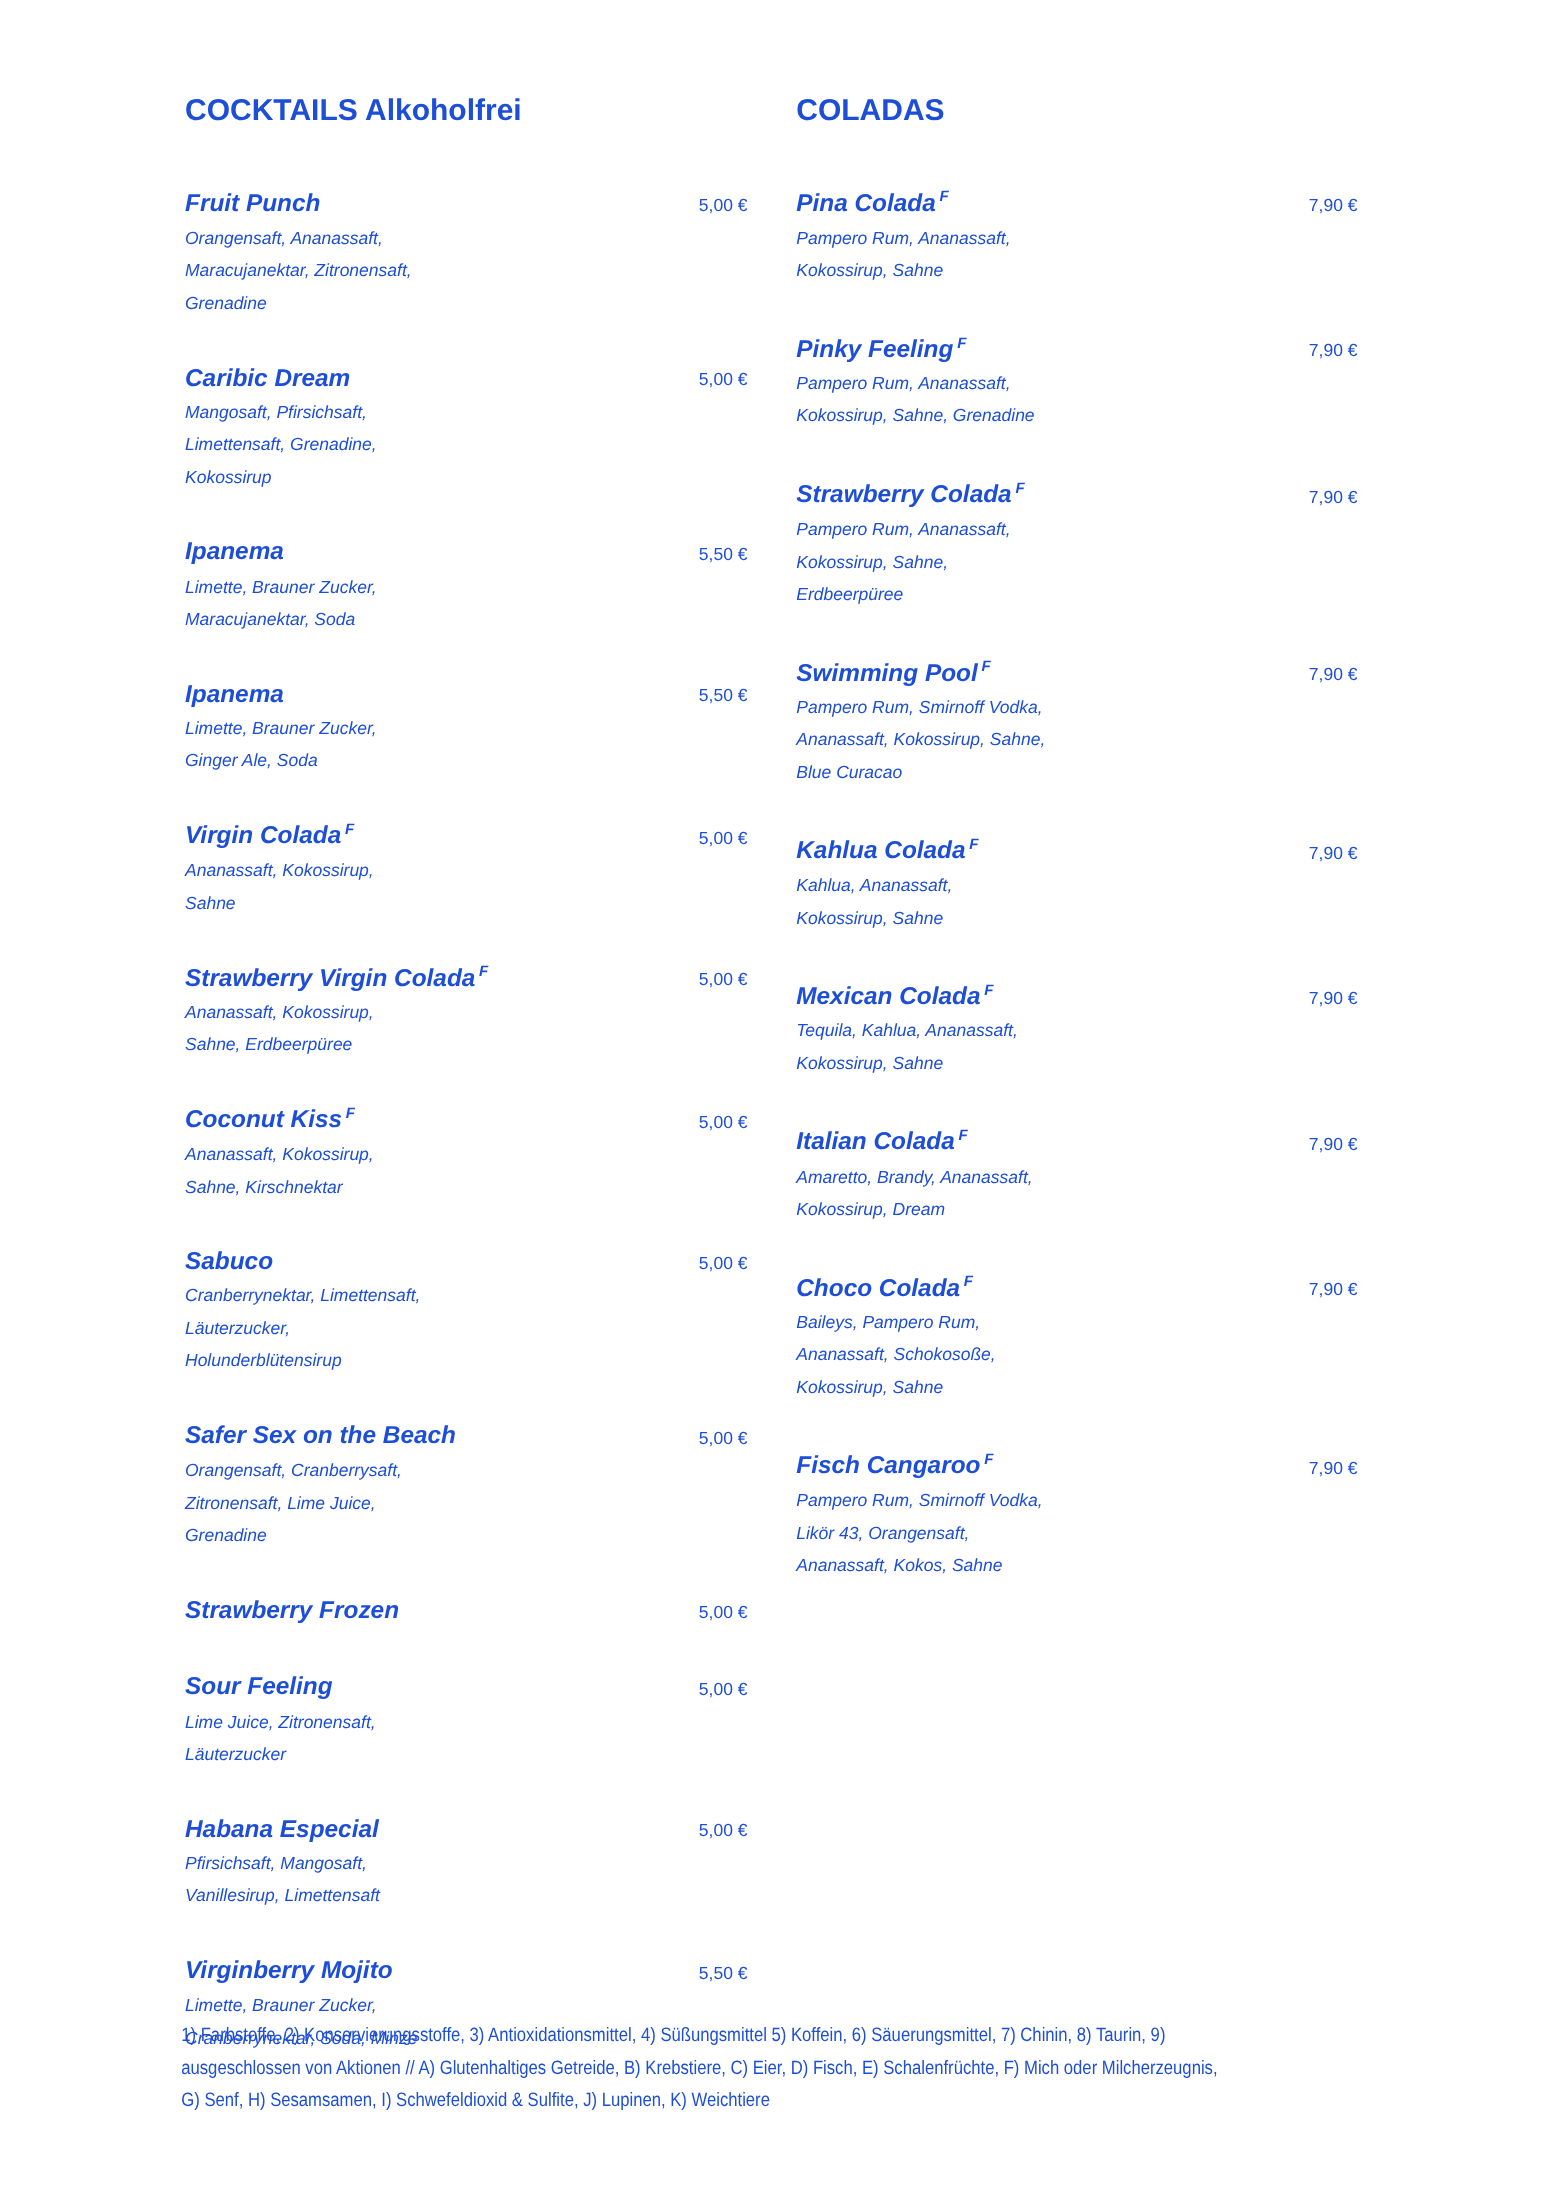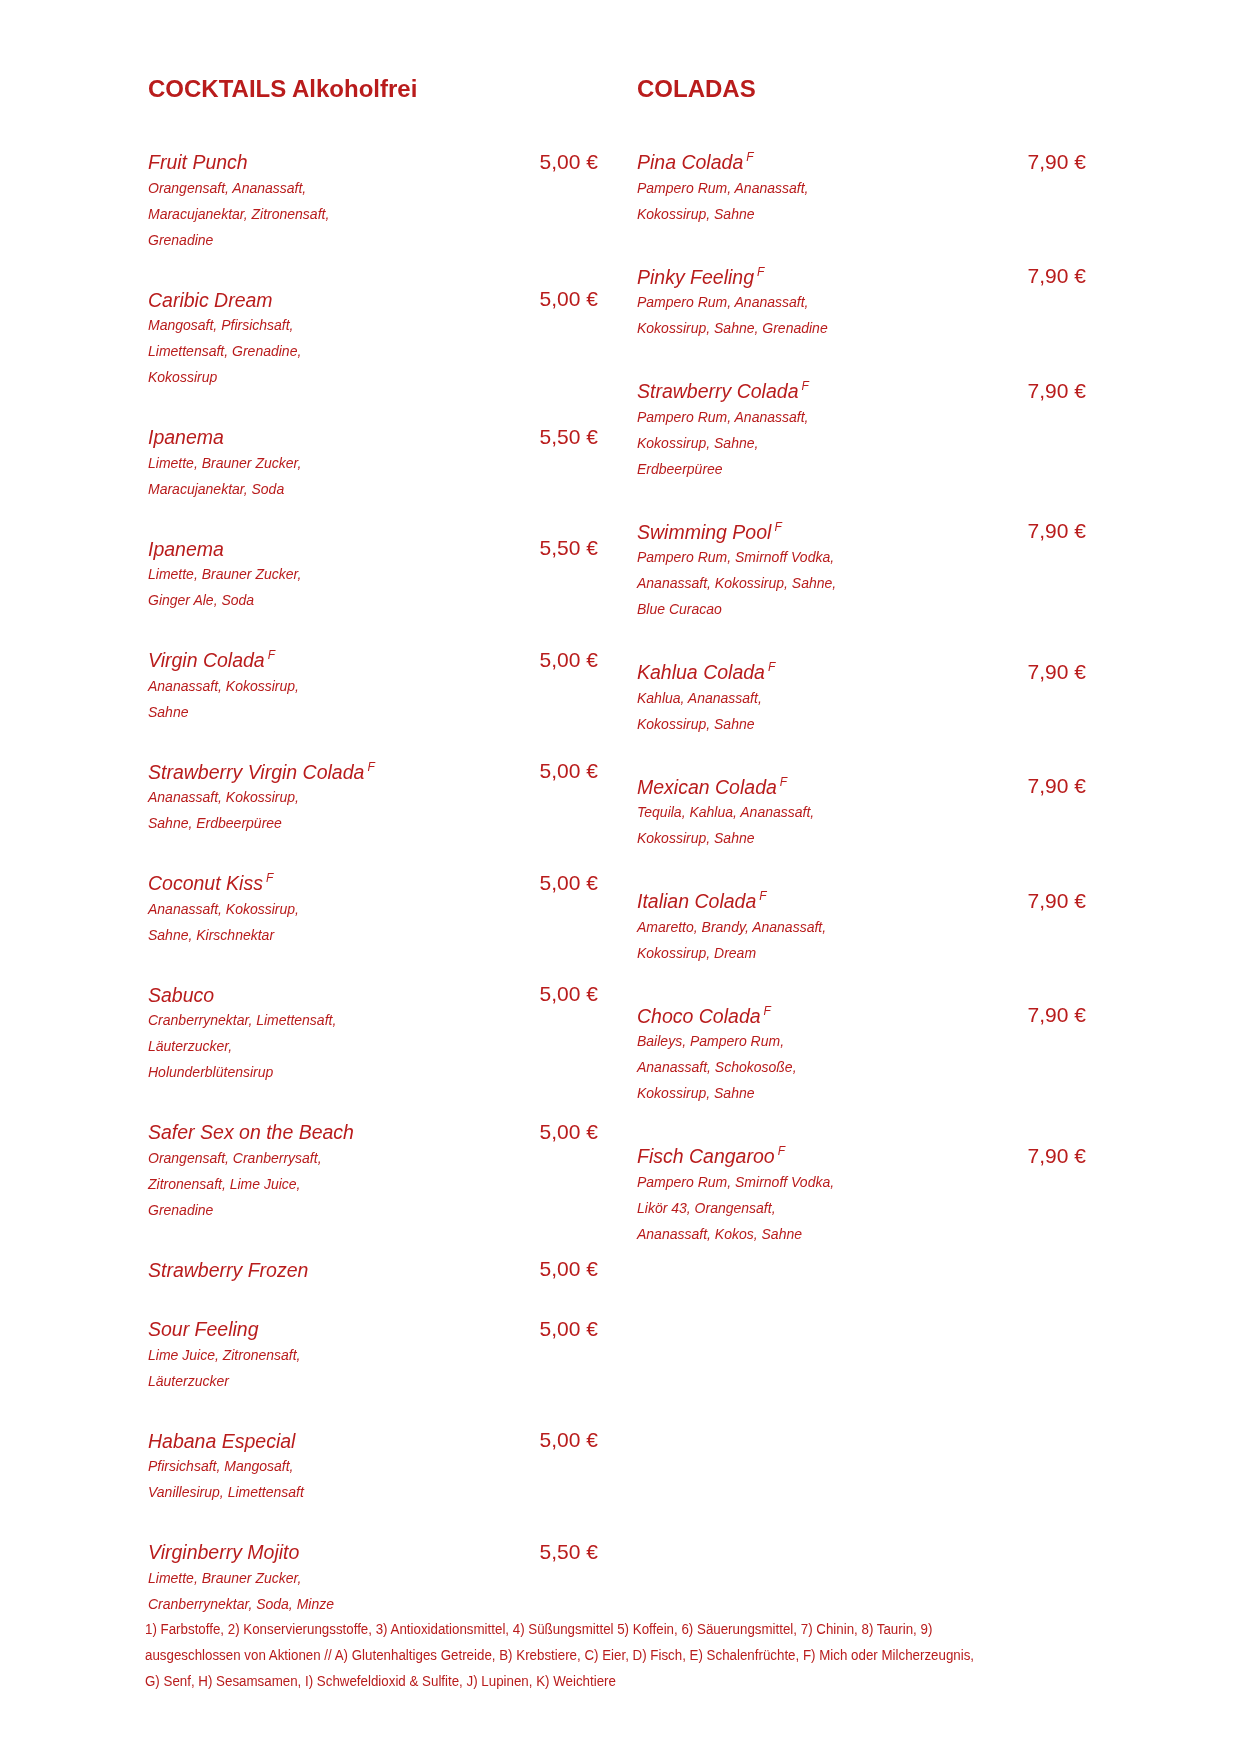--- a/index.html
+++ b/index.html
@@ -1,21 +1,21 @@
 <!DOCTYPE html>
 <html><head>
 <meta charset="utf-8">
 <style>
   html, body { margin: 0; padding: 0; background: #ffffff; }
   .page {
     position: relative;
     width: 1241px;
     height: 1755px;
     background: #ffffff;
-    color: #b91c1c;
+    color: #1d4ed8;
     font-family: "Liberation Sans", sans-serif;
     overflow: hidden;
   }
   .menu-columns {
     position: absolute;
     left: 148px;
     top: 76px;
     display: flex;
     gap: 39px;
   }
@@ -30,32 +30,32 @@
   }
   .menu-item { margin-bottom: 29px; }
   .col-right .menu-item { margin-bottom: 32px; }
   .item-head {
     display: flex;
     justify-content: space-between;
     align-items: baseline;
     line-height: 26px;
   }
   .item-name {
-    font-weight: normal;
+    font-weight: bold;
     font-style: italic;
     font-size: 19.5px;
     white-space: nowrap;
   }
   .item-name sup.mk {
     font-size: 12px;
     margin-left: 3px;
   }
   .item-name sup.mk:empty { margin-left: 0; }
   .item-price {
-    font-size: 21px;
+    font-size: 14px;
     font-weight: normal;
     font-style: normal;
     white-space: nowrap;
   }
   .item-ing {
     font-size: 14px;
     line-height: 26px;
     white-space: pre-line;
     font-style: italic;
   }

